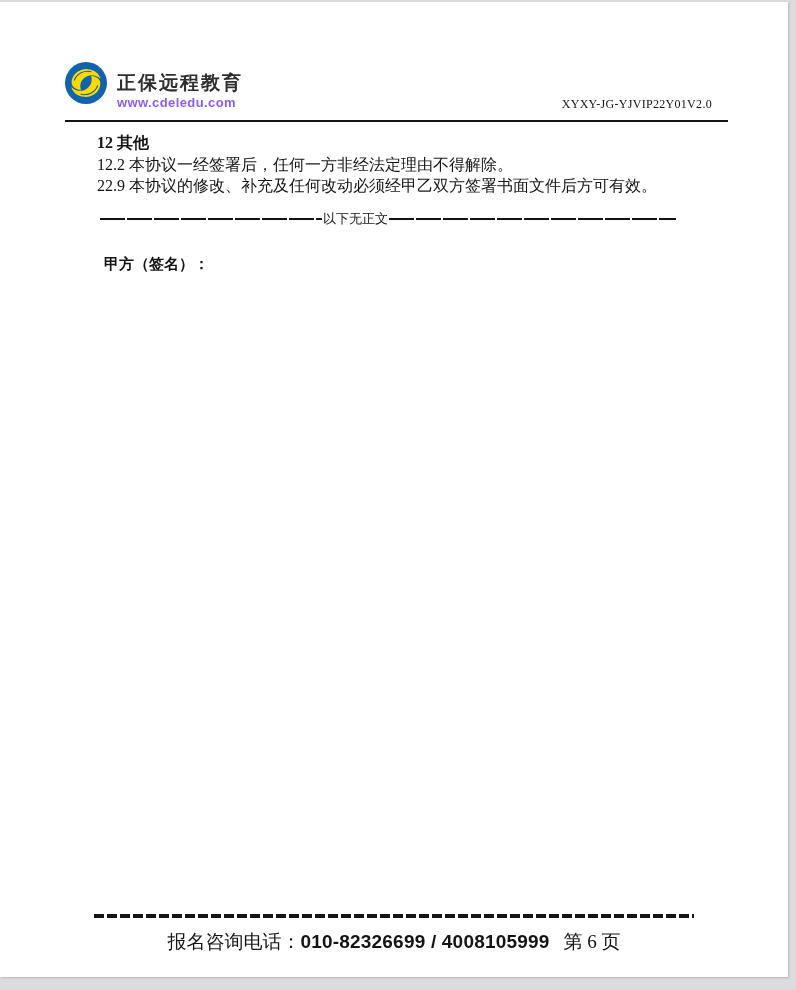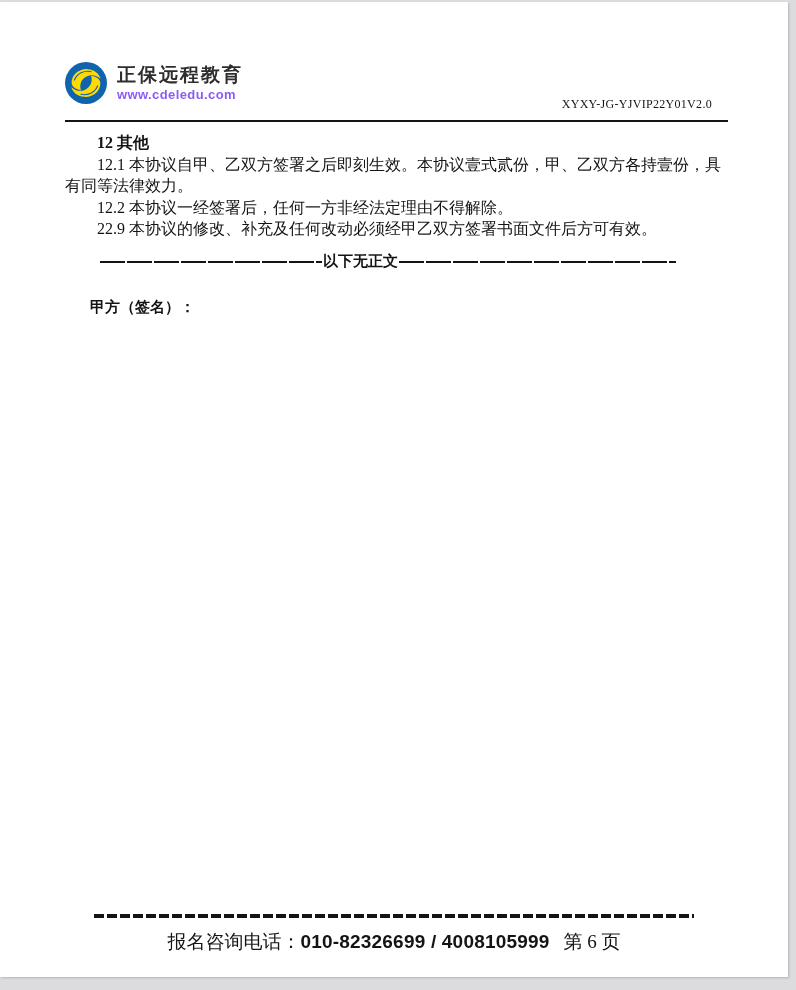--- a/index.html
+++ b/index.html
@@ -20,21 +20,21 @@
   }
   .content{padding:0 60px 0 65px;position:relative;}
 
   
   .header-row{position:relative;height:46px;margin-top:60px;display:flex;align-items:flex-start;}
   .logo-mark{width:42px;height:42px;flex:0 0 auto;}
   .brand-col{margin-left:10px;display:flex;flex-direction:column;}
   .brand-name{
     font-family:"Liberation Sans","DejaVu Sans",sans-serif;
     font-size:19px;font-weight:bold;letter-spacing:2px;
-    color:var(--brand-text);line-height:25px;white-space:nowrap;
+    color:var(--brand-text);line-height:25px;white-space:nowrap;margin-top:8px;
   }
   .brand-url{
     font-family:"Liberation Sans","DejaVu Sans",sans-serif;
     font-size:13px;font-weight:bold;color:#8b5cf6;line-height:16px;letter-spacing:.4px;
   }
   .doc-code{
     position:absolute;right:16px;bottom:-4px;
     font-family:"Liberation Serif","DejaVu Serif",serif;
     font-size:12px;color:var(--ink);letter-spacing:.3px;
   }
@@ -49,25 +49,25 @@
   .end-divider{
     display:flex;align-items:center;
     margin:12px 52px 0 35px;height:20px;
   }
   .dash-seg{
     height:2px;
     background:repeating-linear-gradient(90deg,var(--ink) 0 25px,transparent 25px 27px);
   }
   .dash-left{width:222px;flex:0 0 auto;}
   .dash-right{flex:1 1 auto;}
-  .end-label{font-weight:bold;font-size:15px;white-space:nowrap;padding:0 1px;}
+  .end-label{font-weight:normal;font-size:13px;white-space:nowrap;padding:0 1px;}
 
   
   .signature-row{position:relative;height:22px;margin-top:26px;font-size:15px;font-weight:bold;}
-  .party-a{position:absolute;left:25px;top:0;white-space:nowrap;}
+  .party-a{position:absolute;left:39px;top:0;white-space:nowrap;}
   .party-b{position:absolute;left:318px;top:0;white-space:nowrap;}
 
   
   .page-footer{position:absolute;left:0;right:0;bottom:22px;}
   .footer-rule{
     width:600px;height:4px;margin:0 auto 11px auto;
     background:repeating-linear-gradient(90deg,var(--ink) 0 10px,transparent 10px 13px);
   }
   .footer-text{text-align:center;font-size:19px;color:var(--ink);}
   .footer-text .nums{
@@ -96,21 +96,20 @@
         <span class="brand-name">正保远程教育</span>
         <span class="brand-url">www.cdeledu.com</span>
       </div>
       <span class="doc-code">XYXY-JG-YJVIP22Y01V2.0</span>
     </div>
 
     <div class="header-rule"></div>
 
     <div class="doc-body">
       <p class="section-heading">12 其他</p>
-      <p>12.1 本协议自甲、乙双方签署之后即刻生效。本协议壹式贰份，甲、乙双方各持壹份，具有同等法律效力。</p>
       <p>12.2 本协议一经签署后，任何一方非经法定理由不得解除。</p>
       <p>22.9 本协议的修改、补充及任何改动必须经甲乙双方签署书面文件后方可有效。</p>
     </div>
 
     <div class="end-divider">
       <span class="dash-seg dash-left"></span>
       <span class="end-label">以下无正文</span>
       <span class="dash-seg dash-right"></span>
     </div>
 

